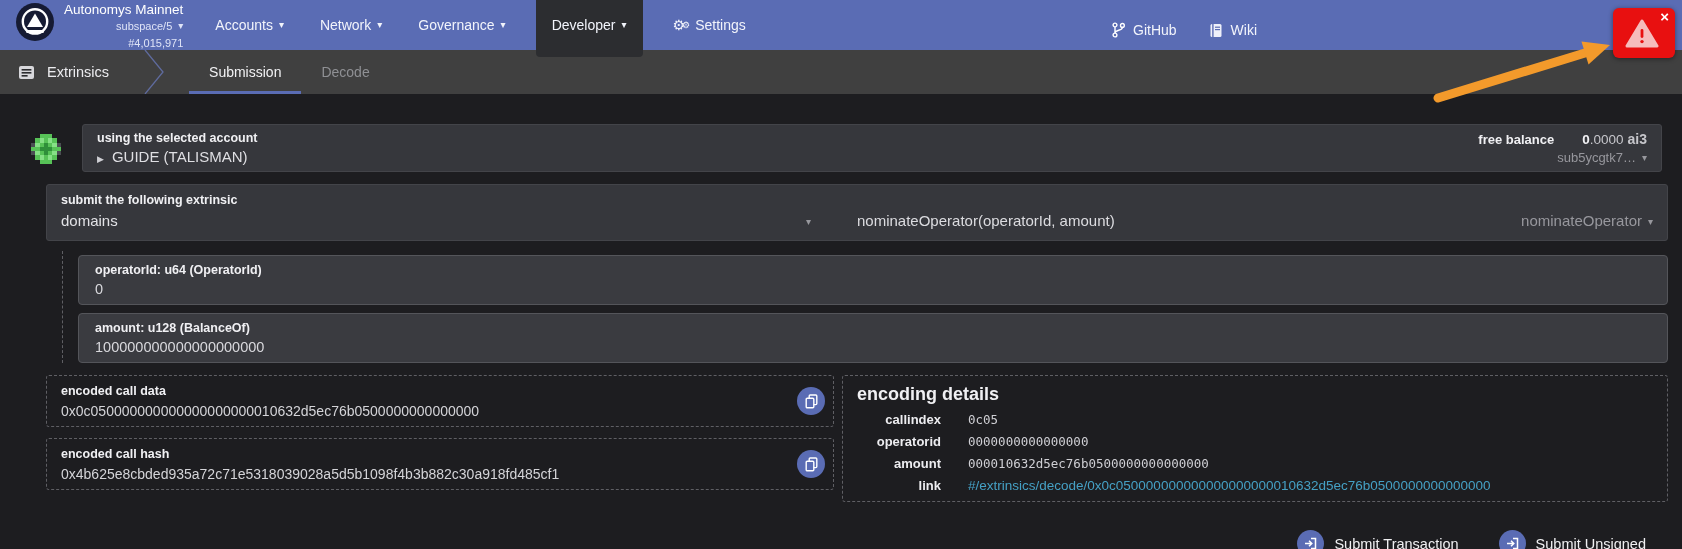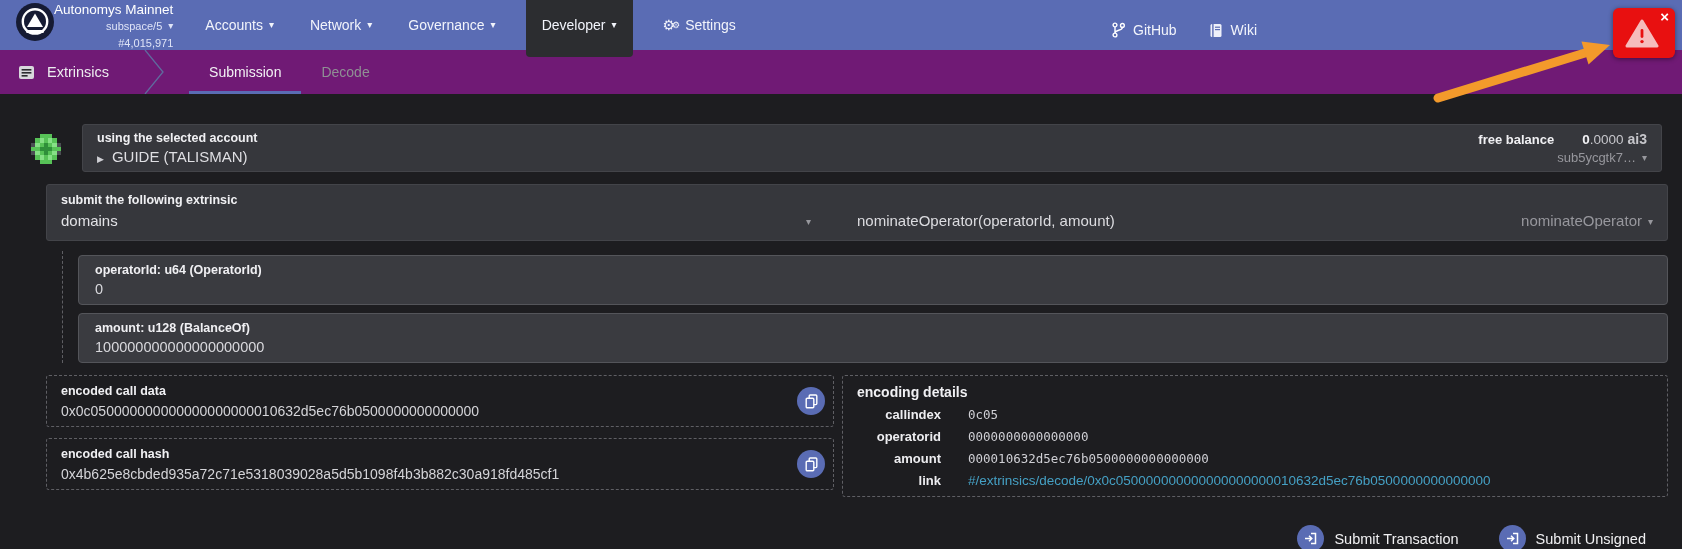--- a/index.html
+++ b/index.html
@@ -7,37 +7,37 @@
   .app {
     position:relative; width:1682px; height:549px; overflow:hidden;
     background:#1d1d20; font-family:"Liberation Sans", sans-serif;
     color:#ededf0;
   }
   
   .nav {
     height:50px; background:#5a6cb4; display:flex; align-items:center;
     padding:0 16px; color:#fff; position:relative; z-index:10;
   }
-  .brand { display:flex; align-items:flex-start; cursor:pointer; }
+  .brand { display:flex; align-items:flex-start; gap:10px; cursor:pointer; }
   .brand-logo { width:38px; height:38px; margin-top:3px; }
   .brand-text { display:flex; flex-direction:column; align-items:flex-end; line-height:14px; padding-top:3px; }
   .brand-title { font-size:13.5px; color:#fff; align-self:flex-start; }
   .brand-sub { font-size:11px; color:#dfe4f7; margin-top:2px; }
   .brand-block { font-size:11px; color:#dfe4f7; margin-top:2px; }
   .caret::after { content:"▾"; font-size:10px; margin-left:6px; position:relative; top:-1px; }
   .nav-menu { display:flex; align-items:center; margin-left:26px; gap:24px; font-size:14px; }
   .nav-item { display:flex; align-items:center; padding:8px 6px; cursor:pointer; white-space:nowrap; color:#f2f4fb; }
   .nav-item.active { background:#2c2d30; border-radius:4px; padding:24px 16px; }
   .nav-item .gear-wrap { margin-right:8px; letter-spacing:-3px; }
   .gear-big { font-size:14px; } .gear-small { font-size:9px; vertical-align:2px; }
   .nav-links { position:absolute; left:1112px; top:0; height:60px; display:flex; gap:32px; align-items:center; font-size:14px; }
   .nav-link { display:flex; align-items:center; gap:8px; cursor:pointer; color:#f2f4fb; }
   .nav-corner { position:absolute; right:67px; top:7px; text-align:right; font-size:11.5px; color:#d9def2; line-height:21px; z-index:5; }
   
-  .tabbar { height:44px; background:#701a75; display:flex; align-items:stretch; padding-left:18px; position:relative; }
+  .tabbar { height:44px; background:#404040; display:flex; align-items:stretch; padding-left:18px; position:relative; }
   .tab-section { display:flex; align-items:center; gap:12px; font-size:14.5px; color:#ececef; padding-right:34px; }
   .tab-sep { width:22px; height:44px; }
   .tabs { display:flex; margin-left:24px; }
   .tab { display:flex; align-items:center; padding:0 20px; font-size:14px; color:#8f9094; position:relative; cursor:pointer; }
   .tab.active { color:#f2f2f4; }
   .tab.active::after { content:""; position:absolute; left:0; right:0; bottom:0; height:3px; background:#5a6cb4; }
   
   .account-card {
     margin:30px 20px 0 82px; height:48px; background:#36373c;
     border:1px solid #434449; border-radius:3px; position:relative;
@@ -74,21 +74,21 @@
   .out-left { flex:0 0 788px; display:flex; flex-direction:column; gap:11px; }
   .out-box { border:1px dashed #5f5f64; border-radius:3px; height:52px; padding:8px 44px 8px 14px; position:relative; }
   .out-label { font-size:12.5px; font-weight:bold; color:#f0f0f3; }
   .out-value { font-size:14px; color:#d4d4d8; margin-top:5px; white-space:nowrap; }
   .copy-btn {
     position:absolute; right:8px; top:50%; transform:translateY(-50%);
     width:28px; height:28px; border-radius:50%; background:#5a6cb4;
     display:flex; align-items:center; justify-content:center; cursor:pointer; border:none;
   }
   .out-right { flex:1; border:1px dashed #5f5f64; border-radius:3px; padding:8px 14px 8px 14px; }
-  .details-title { font-size:14px; font-weight:bold; color:#f0f0f3; }
+  .details-title { font-size:18px; font-weight:bold; color:#f0f0f3; }
   .detail-row { display:flex; gap:27px; margin-top:7px; align-items:flex-start; }
   .detail-key { flex:0 0 84px; text-align:right; font-size:13px; font-weight:bold; color:#ededf0; }
   .detail-val { font-family:"DejaVu Sans Mono", monospace; font-size:12.5px; color:#cfcfd4; }
   .detail-link { font-size:13.5px; color:#45a0c4; font-family:"Liberation Sans", sans-serif; cursor:pointer; text-decoration:none; }
   .actions { display:flex; justify-content:flex-end; align-items:center; gap:40px; margin:28px 36px 0 0; }
   .action-btn { display:flex; align-items:center; gap:10px; font-size:14.5px; color:#f0f0f2; cursor:pointer; background:none; border:none; font-family:inherit; }
   .action-icon { width:27px; height:27px; border-radius:50%; background:#5a6cb4; display:flex; align-items:center; justify-content:center; }
   
   .warn-badge {
     position:absolute; left:1613px; top:8px; width:62px; height:50px;

